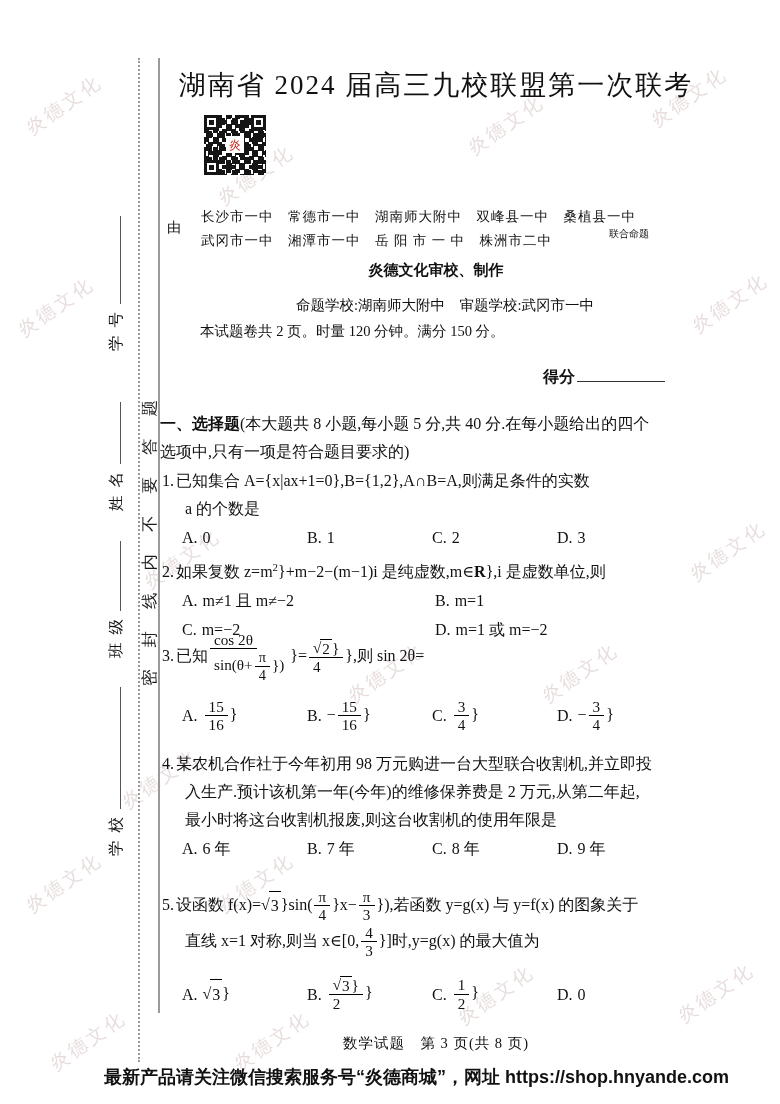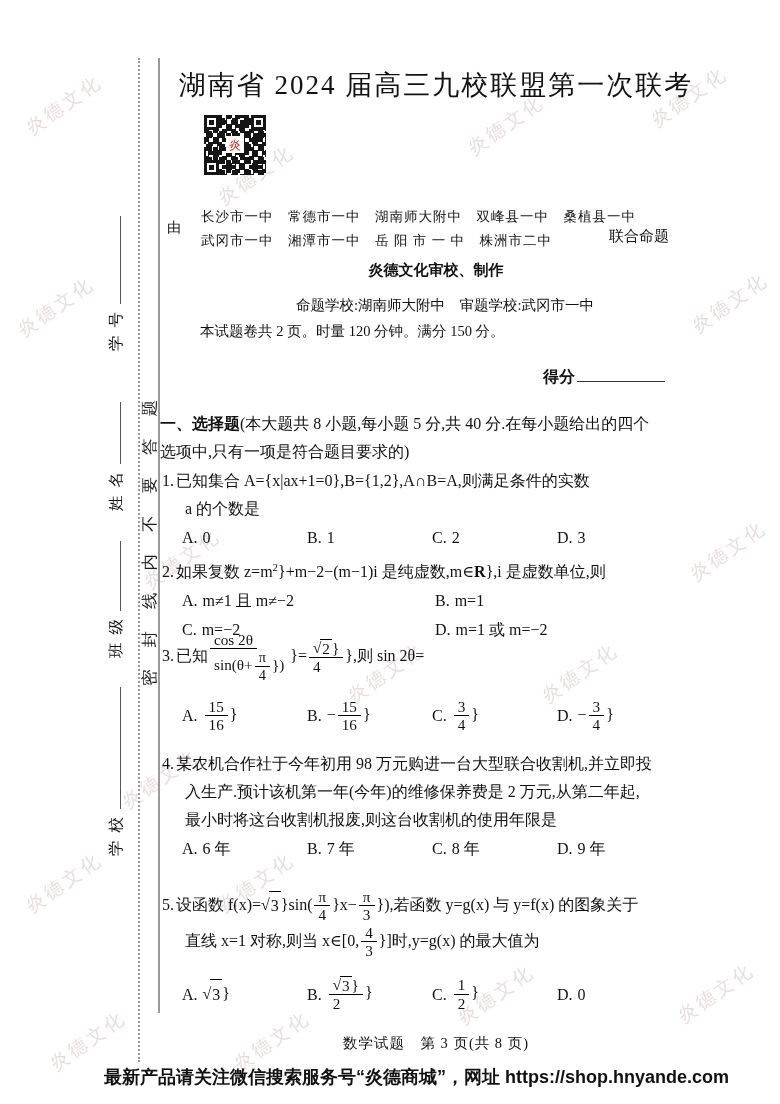--- a/index.html
+++ b/index.html
@@ -34,21 +34,21 @@
         repeating-conic-gradient(#151515 0% 25%, transparent 0% 50%) 0px 0px/9px 9px,
         repeating-conic-gradient(transparent 0% 25%, #151515 0% 50%) 2px 3px/13px 13px,
         #fff;}
   .fd{position:absolute;width:15px;height:15px;border:3px solid #151515;background:#fff;box-sizing:border-box;}
   .fd::after{content:"";position:absolute;inset:2px;background:#151515;}
   .fd.tl{left:0;top:0}.fd.tr{right:0;top:0}.fd.bl{left:0;bottom:0}
   .qlogo{position:absolute;left:22px;top:21px;width:18px;height:17px;background:#fff;
          display:flex;align-items:center;justify-content:center;color:#c9281e;font-size:12px;line-height:1;}
   .by{left:167px;top:219px;font-size:14px;}
   .schools{left:201px;top:205px;font-size:13.5px;line-height:24px;letter-spacing:1px;}
-  .joint{left:609px;top:227px;font-size:15px;}
+  .joint{left:609px;top:227px;font-size:10px;}
   .maker{left:160px;top:261px;width:552px;text-align:center;font-size:15px;font-weight:bold;}
   .proposer{left:169px;top:296px;width:552px;text-align:center;font-size:14.5px;}
   .infoline{left:200px;top:322px;font-size:14.5px;}
   .score{left:543px;top:365px;font-size:16px;font-weight:bold;}
   .score .score-line{display:inline-block;width:88px;border-bottom:1.5px solid #333;height:16px;margin-left:2px;}
 
   
   .section{left:160px;top:410px;width:560px;font-size:16px;line-height:28px;}
   .section .shb{font-weight:bold;font-family:"Liberation Sans","DejaVu Sans",sans-serif;}
   .question{position:absolute;left:162px;width:556px;font-size:16px;}

